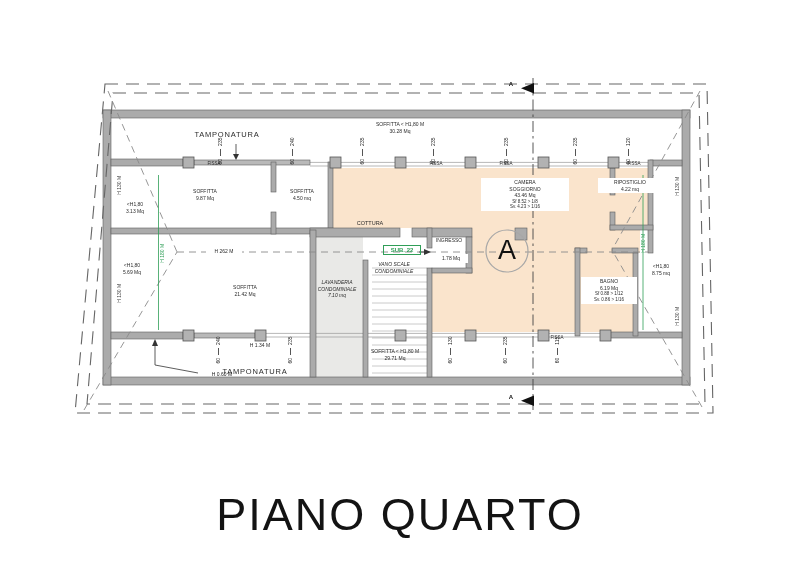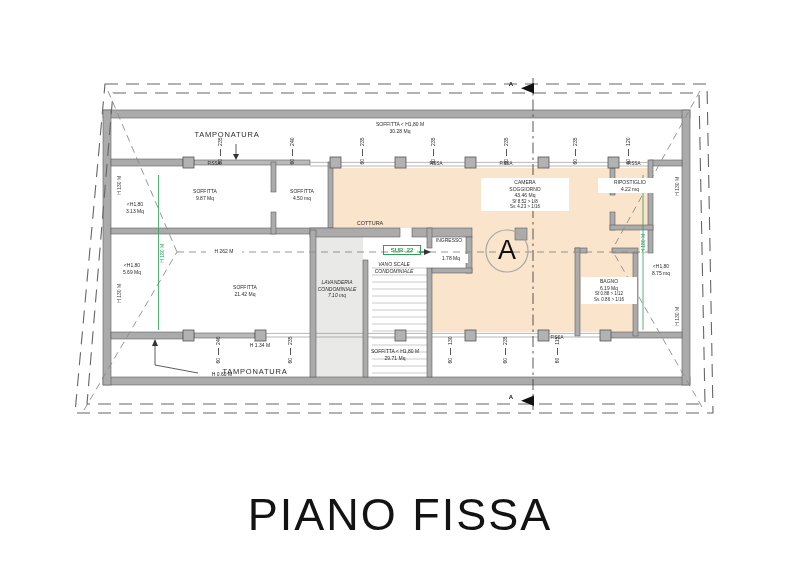--- a/index.html
+++ b/index.html
@@ -294,14 +294,14 @@
     </div>
 
   <div class="lbl fs5" style="left:238px;top:342px;width:44px;">H 1.34 M</div>
   <div class="lbl fs7" style="left:198px;top:367px;width:114px;">TAMPONATURA</div>
   <div class="lbl fs5" style="left:198px;top:371px;width:48px;color:#222;">H 0.60 M</div>
 
   <div class="bigA" style="left:490px;top:235px;width:34px;">A</div>
   <div class="smallA" style="left:504px;top:81px;width:14px;">A</div>
   <div class="smallA" style="left:504px;top:394px;width:14px;">A</div>
 
-  <div class="title">PIANO FISSA</div>
+  <div class="title">PIANO QUARTO</div>
 </div>
 
 </body></html>

